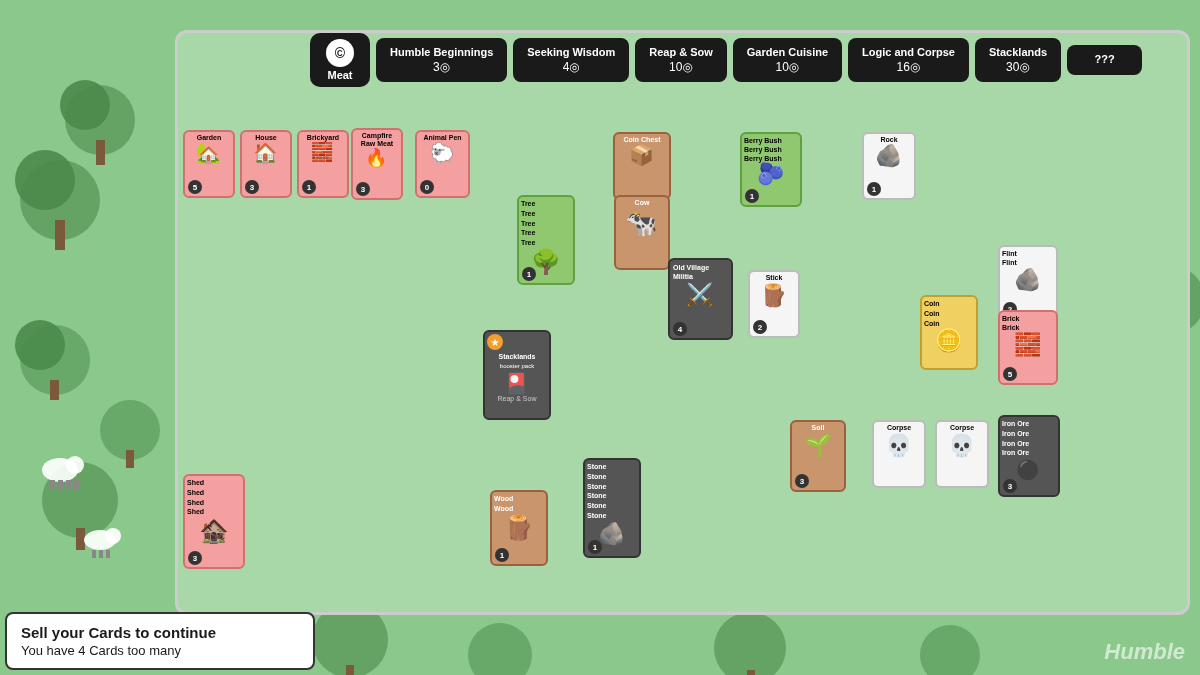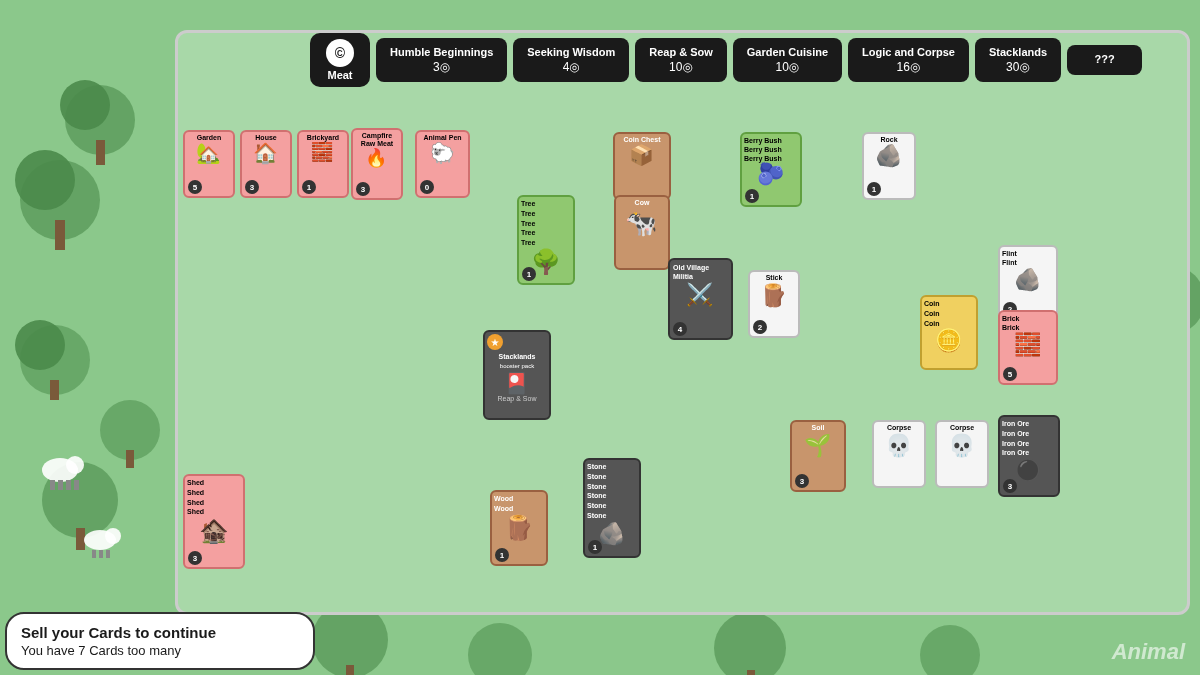--- a/index.html
+++ b/index.html
@@ -154,21 +154,21 @@
       border-color: #60a040;
     }
 
     
     .notification-box {
       position: absolute;
       bottom: 5px;
       left: 5px;
       background: white;
       border: 2px solid #333;
-      border-radius: 19px;
+      border-radius: 8px;
       padding: 10px 14px;
       z-index: 20;
       min-width: 310px;
     }
     .notification-box .notif-title {
       font-size: 15px;
       font-weight: bold;
       color: #1a1a1a;
     }
     .notification-box .notif-sub {
@@ -462,16 +462,16 @@
 <div style="position:absolute; top:474px; left:183px; width:62px; height:95px; z-index:6;" class="card card-pink">
   <div style="font-size:7px; font-weight:bold; line-height:1.4; text-align:left; width:100%;">
     Shed<br>Shed<br>Shed<br>Shed
   </div>
   <div style="font-size:24px;">🏚️</div>
   <div class="badge">3</div>
 </div>
 
 <div class="notification-box">
   <div class="notif-title">Sell your Cards to continue</div>
-  <div class="notif-sub">You have 7 Cards too many</div>
-</div>
-
-<div class="watermark">Animal</div>
+  <div class="notif-sub">You have 4 Cards too many</div>
+</div>
+
+<div class="watermark">Humble</div>
 
 </body></html>

